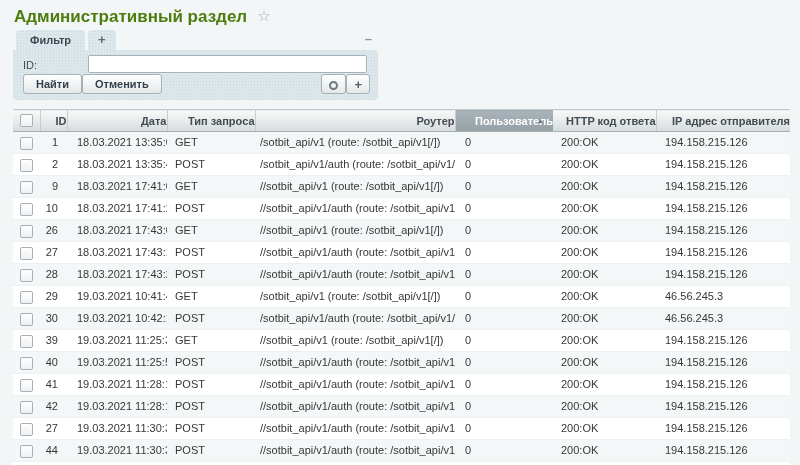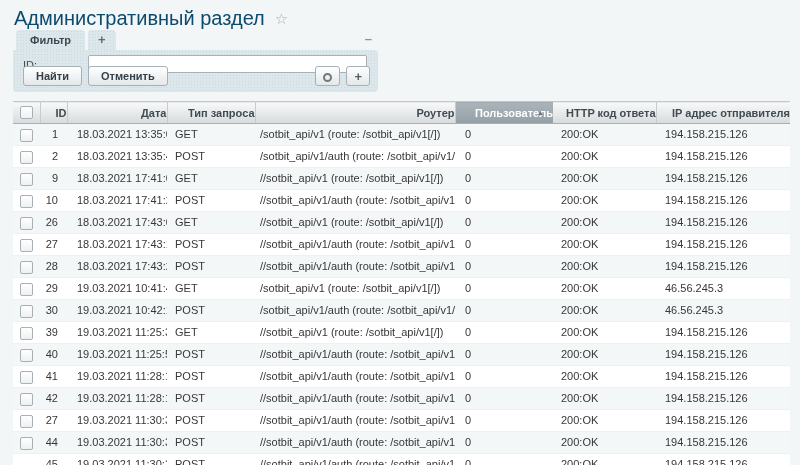--- a/index.html
+++ b/index.html
@@ -6,54 +6,54 @@
   html, body { width: 800px; height: 465px; overflow: hidden; }
   body {
     background: #f3f6f6;
     font-family: "Liberation Sans", sans-serif;
     font-size: 11px;
     color: #373737;
   }
 
   
   .title-row { padding: 7px 0 0 14px; height: 28px; white-space: nowrap; }
-  .title-row h1 { display: inline; font-size: 20px; font-weight: normal; color: #0c4a6e; letter-spacing: 0; }
+  .title-row h1 { display: inline; font-size: 17px; font-weight: bold; color: #4d7c0f; letter-spacing: 0; }
   .star { margin-left: 10px; font-size: 15px; color: #a9b3b9; cursor: pointer; vertical-align: 1px; }
 
   
   .filter { position: relative; margin: 2px 16px 0 13px; width: 365px; }
   .filter-tabs { display: flex; height: 20px; align-items: flex-end; }
   .ftab {
     background: #dce7ec;
     background-image: radial-gradient(#cdd9e0 0.8px, rgba(0,0,0,0) 0.8px);
     background-size: 3px 3px;
     border-radius: 4px 4px 0 0;
     height: 20px; line-height: 20px;
     padding: 0 14px; margin-left: 3px;
     font-weight: bold; color: #3c4950; cursor: pointer;
   }
   .ftab.plus { padding: 0 10px; color: #5f6b72; font-size: 13px; }
   .collapse {
     position: absolute; top: 2px; right: 6px;
     color: #8b959b; font-weight: bold; font-size: 13px; cursor: pointer; line-height: 13px;
   }
   .filter-body {
-    position: relative; height: 42px;
+    position: relative; height: 50px;
     background: #dce7ec;
     background-image: radial-gradient(#cdd9e0 0.8px, rgba(0,0,0,0) 0.8px);
     background-size: 3px 3px;
     border-radius: 0 4px 4px 4px;
   }
   .flabel { position: absolute; left: 10px; top: 9px; color: #424b50; }
   .finput {
     position: absolute; left: 75px; top: 5px; width: 279px; height: 18px;
     border: 1px solid #a7b2b8; border-radius: 2px; background: #fff;
     font-family: "Liberation Sans", sans-serif; font-size: 11px; padding: 0 4px; outline: none;
   }
-  .fbuttons { position: absolute; left: 10px; right: 8px; bottom: 6px; display: flex; gap: 6px; align-items: flex-end; }
+  .fbuttons { position: absolute; left: 10px; right: 8px; bottom: 6px; display: flex; align-items: flex-end; }
   .btn {
     height: 20px; padding: 0 12px;
     background: linear-gradient(#ffffff, #e4e8e9);
     border: 1px solid #a6b1b6; border-radius: 3px;
     font-family: "Liberation Sans", sans-serif; font-size: 11px; font-weight: bold; color: #34404a;
     cursor: pointer; line-height: 17px;
   }
   .spacer { flex: 1; }
   .icon-btn { padding: 0 7px; min-width: 22px; color: #565f64; font-size: 13px; font-weight: bold; }
   .gear { display: inline-block; width: 9px; height: 9px; border: 2px solid #6d7a80; border-radius: 50%; vertical-align: -1px; }

